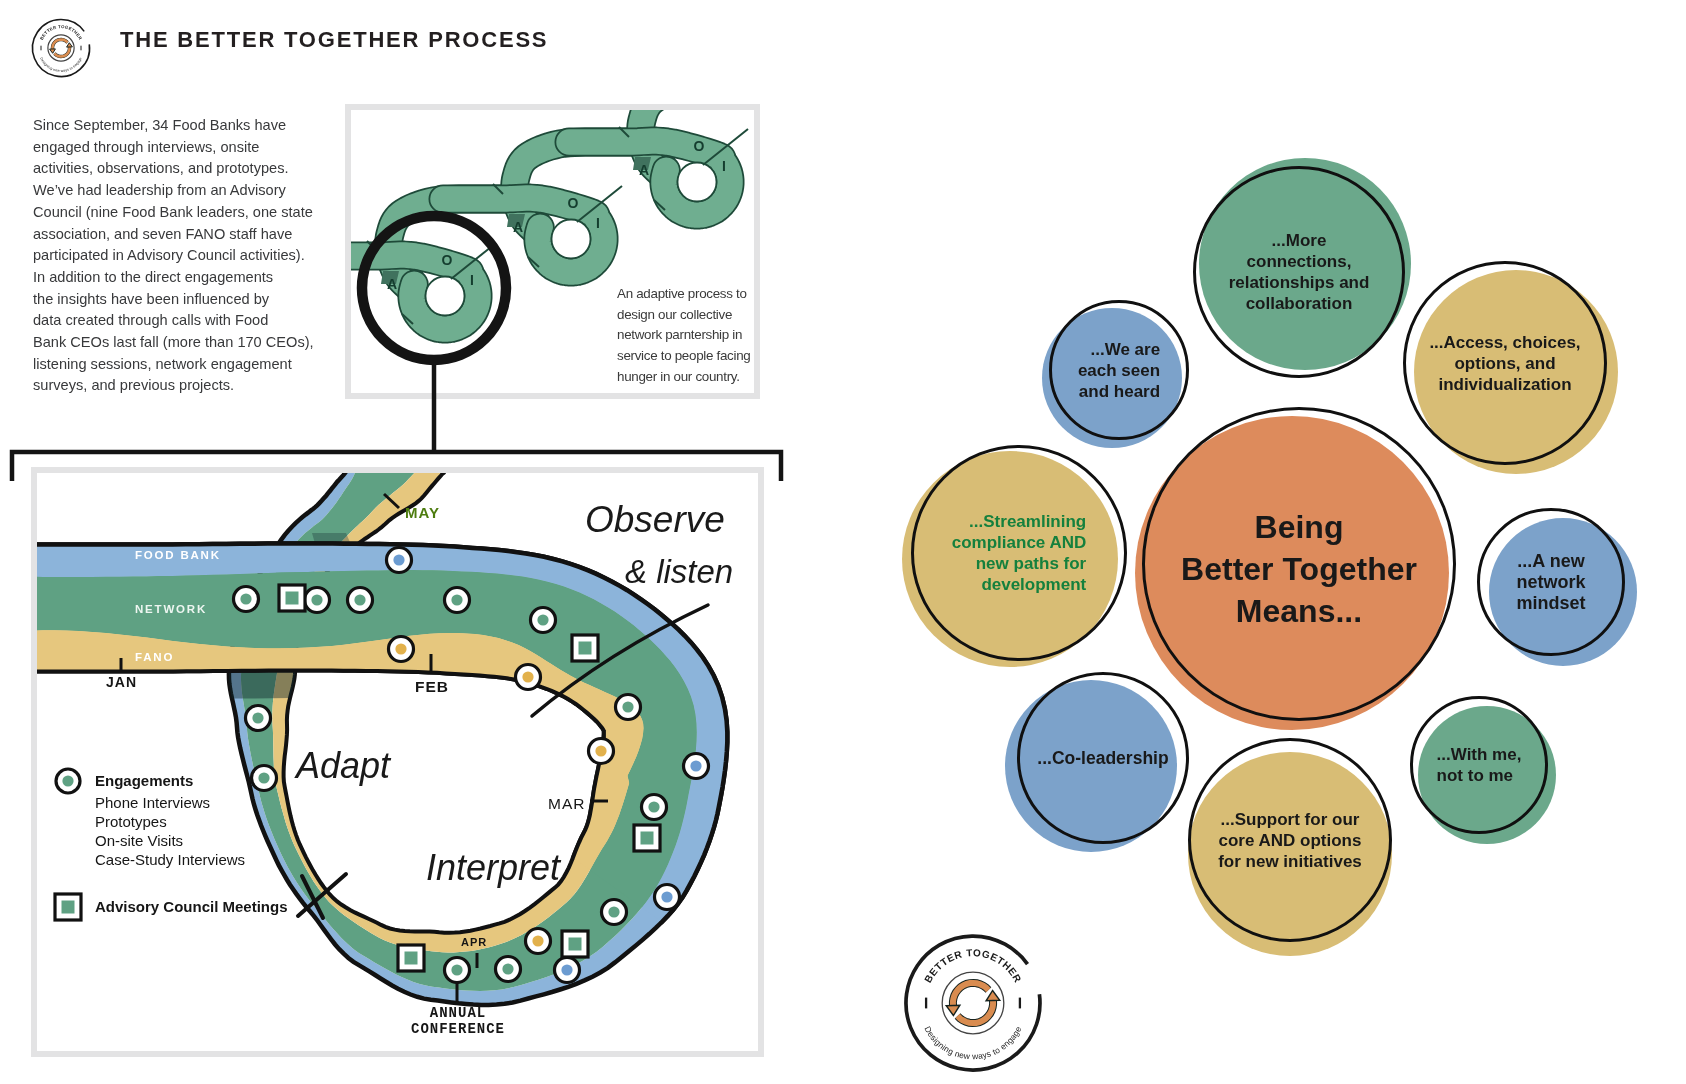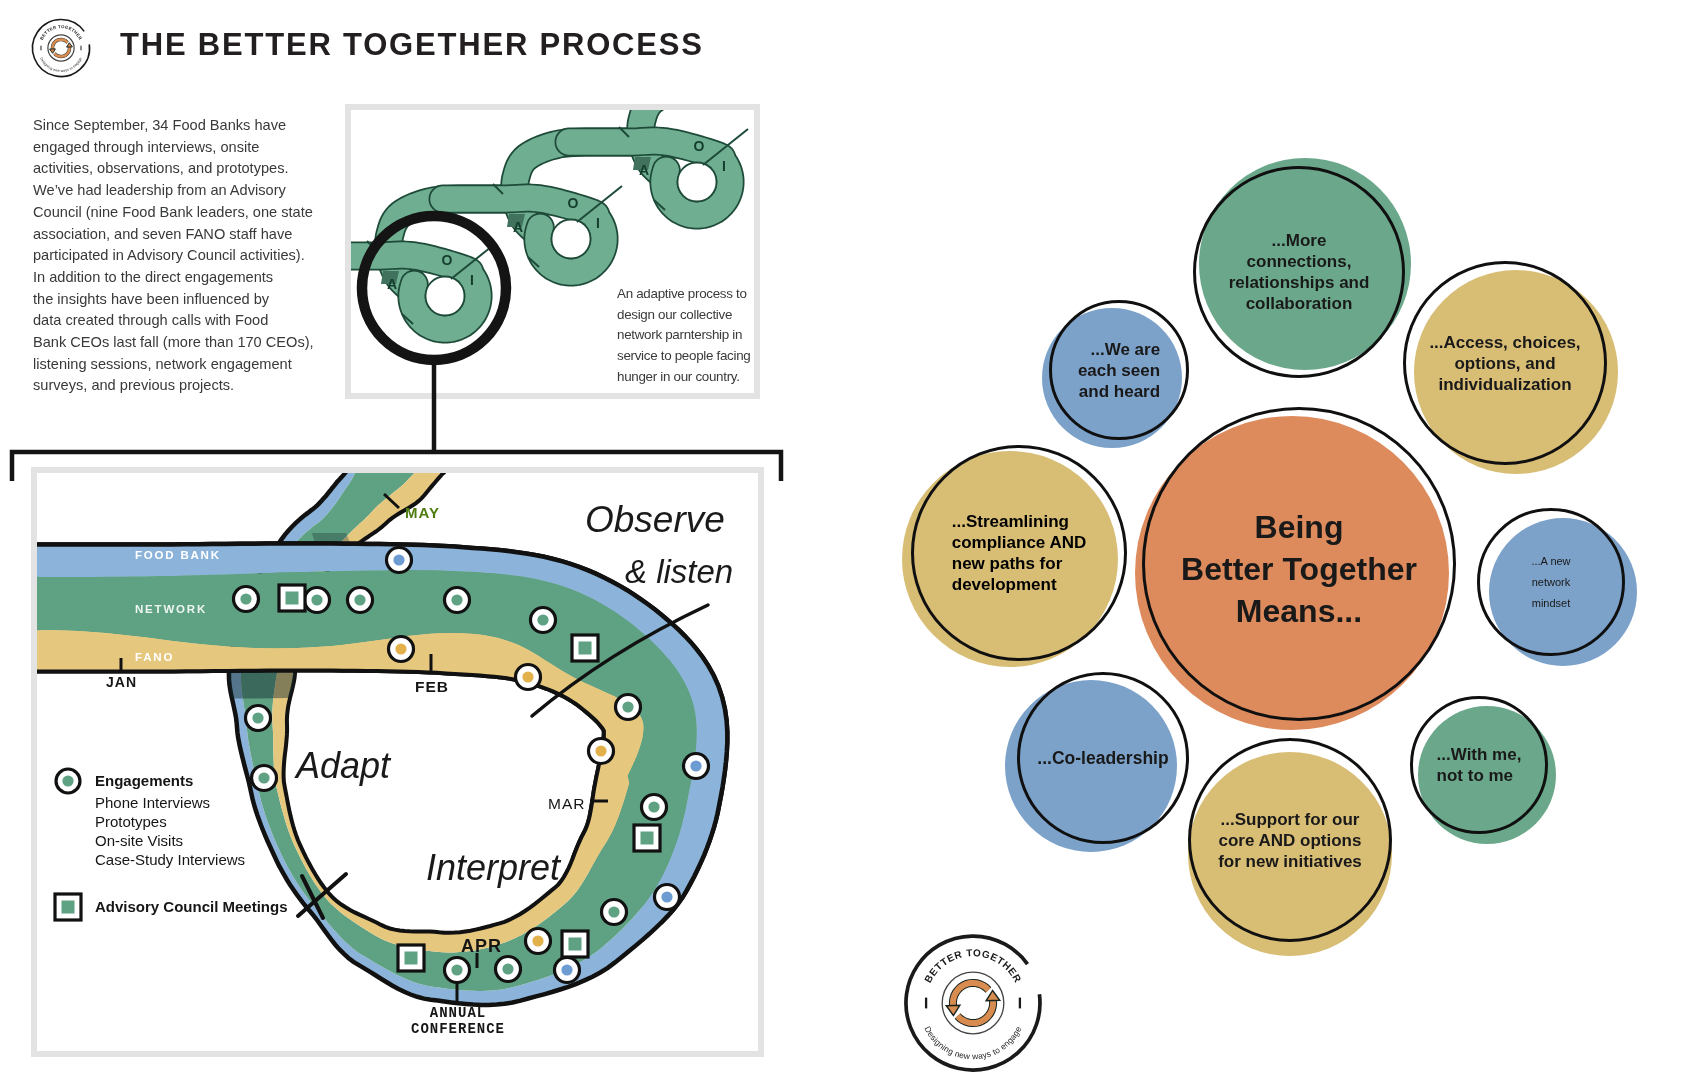--- a/index.html
+++ b/index.html
@@ -1,21 +1,21 @@
 <!DOCTYPE html>
 <html><head><meta charset="utf-8">
 <style>
 html,body{margin:0;padding:0;}
 body{width:1686px;height:1084px;position:relative;background:#ffffff;
 font-family:"Liberation Sans", sans-serif;overflow:hidden;}
 .abs{position:absolute;}
 </style></head>
 <body>
 
-<div class="abs" style="left:120px;top:27px;font-size:31px;font-weight:bold;letter-spacing:1.8px;color:#231f20;">THE BETTER TOGETHER PROCESS</div>
+<div class="abs" style="left:120px;top:27px;font-size:22px;font-weight:bold;letter-spacing:1.8px;color:#231f20;">THE BETTER TOGETHER PROCESS</div>
 
 <div class="abs" style="left:33px;top:115px;width:310px;font-size:14.6px;line-height:21.7px;color:#38393b;">
 Since September, 34 Food Banks have<br>
 engaged through interviews, onsite<br>
 activities, observations, and prototypes.<br>
 We’ve had leadership from an Advisory<br>
 Council (nine Food Bank leaders, one state<br>
 association, and seven FANO staff have<br>
 participated in Advisory Council activities).<br>
 In addition to the direct engagements<br>
@@ -189,42 +189,42 @@
     <path d="M957.6,1015.9 L960.0,1018.4 L962.8,1020.3 L965.9,1021.8 L969.2,1022.7 L972.6,1023.1 L976.1,1022.9 L979.4,1022.1 L982.6,1020.7 L985.4,1018.8 L987.9,1016.4 L990.0,1013.7 L991.6,1010.7 L992.6,1007.4 L993.1,1004.0 L993.0,1000.6" fill="none" stroke="#D98C50" stroke-width="6.0"></path>
     <path d="M999.8,1000.3 L986.1,1000.8 L992.6,990.5 Z" fill="#D98C50" stroke="#16231f" stroke-width="1.4"></path>
 </svg>
 
 <div class="abs" style="left:135px;top:549px;color:#fff;font-weight:bold;font-size:11.5px;letter-spacing:1.8px;">FOOD BANK</div>
 <div class="abs" style="left:135px;top:603px;color:#eef6f1;font-weight:bold;font-size:11.5px;letter-spacing:1.8px;">NETWORK</div>
 <div class="abs" style="left:135px;top:651px;color:#fff;font-weight:bold;font-size:11.5px;letter-spacing:1.8px;">FANO</div>
 <div class="abs" style="left:106px;top:674px;font-weight:bold;font-size:14px;letter-spacing:1px;color:#161616;">JAN</div>
 <div class="abs" style="left:415px;top:678px;font-weight:bold;font-size:15.5px;letter-spacing:1px;color:#161616;">FEB</div>
 <div class="abs" style="left:548px;top:795px;font-weight:normal;font-size:15.5px;letter-spacing:1px;color:#161616;">MAR</div>
-<div class="abs" style="left:461px;top:936px;font-weight:bold;font-size:18px;letter-spacing:1px;color:#161616;">APR</div>
+<div class="abs" style="left:461px;top:936px;font-weight:bold;font-size:11px;letter-spacing:1px;color:#161616;">APR</div>
 <div class="abs" style="left:405px;top:504px;font-weight:bold;font-size:15px;letter-spacing:1px;color:#4d7c0f;">MAY</div>
 <div class="abs" style="left:358px;top:1005px;width:200px;text-align:center;font-weight:bold;font-size:14px;letter-spacing:1px;color:#161616;line-height:16px;font-family:Liberation Mono, monospace;">ANNUAL<br>CONFERENCE</div>
 <div class="abs" style="left:585px;top:499px;font-style:italic;font-size:37px;color:#1a1a1a;">Observe</div>
 <div class="abs" style="left:625px;top:553px;font-style:italic;font-size:33px;color:#1a1a1a;">&amp; listen</div>
 <div class="abs" style="left:296px;top:745px;font-style:italic;font-size:36px;color:#1a1a1a;">Adapt</div>
 <div class="abs" style="left:426px;top:847px;font-style:italic;font-size:36px;color:#1a1a1a;">Interpret</div>
 
 <div class="abs" style="left:95px;top:772px;font-size:15px;font-weight:bold;color:#161616;">Engagements</div>
 <div class="abs" style="left:95px;top:793px;font-size:15px;line-height:19px;color:#161616;">Phone Interviews<br>Prototypes<br>On-site Visits<br>Case-Study Interviews</div>
 <div class="abs" style="left:95px;top:898px;font-size:15px;font-weight:bold;color:#161616;">Advisory Council Meetings</div>
 
 <div style="position:absolute;left:1199px;top:158px;width:212px;height:212px;border-radius:50%;background:#6BA88B;"></div>
 <div style="position:absolute;left:1193px;top:166px;width:212px;height:212px;border-radius:50%;border:3.5px solid #101010;box-sizing:border-box;display:flex;align-items:center;justify-content:center;text-align:center;font-weight:bold;font-size:17px;line-height:21px;color:#191919;padding-top:0px;">...More<br>connections,<br>relationships and<br>collaboration</div>
 <div style="position:absolute;left:1042px;top:308px;width:140px;height:140px;border-radius:50%;background:#7CA2CA;"></div>
 <div style="position:absolute;left:1049px;top:300px;width:140px;height:140px;border-radius:50%;border:3.5px solid #101010;box-sizing:border-box;display:flex;align-items:center;justify-content:center;text-align:right;font-weight:bold;font-size:17px;line-height:21px;color:#191919;padding-top:0px;">...We are<br>each seen<br>and heard</div>
 <div style="position:absolute;left:1414px;top:270px;width:204px;height:204px;border-radius:50%;background:#D8BD75;"></div>
 <div style="position:absolute;left:1403px;top:261px;width:204px;height:204px;border-radius:50%;border:3.5px solid #101010;box-sizing:border-box;display:flex;align-items:center;justify-content:center;text-align:center;font-weight:bold;font-size:17px;line-height:21px;color:#191919;padding-top:0px;">...Access, choices,<br>options, and<br>individualization</div>
 <div style="position:absolute;left:902px;top:451px;width:216px;height:216px;border-radius:50%;background:#D8BD75;"></div>
-<div style="position:absolute;left:911px;top:445px;width:216px;height:216px;border-radius:50%;border:3.5px solid #101010;box-sizing:border-box;display:flex;align-items:center;justify-content:center;text-align:left;font-weight:bold;font-size:17px;line-height:21px;color:#000000;padding-top:0px;">...Streamlining<br>compliance AND<br>new paths for<br>development</div>
+<div style="position:absolute;left:911px;top:445px;width:216px;height:216px;border-radius:50%;border:3.5px solid #101010;box-sizing:border-box;display:flex;align-items:center;justify-content:center;text-align:right;font-weight:bold;font-size:17px;line-height:21px;color:#15803d;padding-top:0px;">...Streamlining<br>compliance AND<br>new paths for<br>development</div>
 <div style="position:absolute;left:1135px;top:416px;width:314px;height:314px;border-radius:50%;background:#DD8B5C;"></div>
 <div style="position:absolute;left:1142px;top:407px;width:314px;height:314px;border-radius:50%;border:3.5px solid #101010;box-sizing:border-box;display:flex;align-items:center;justify-content:center;text-align:center;font-weight:bold;font-size:32px;line-height:42px;color:#191919;padding-top:10px;">Being<br>Better Together<br>Means...</div>
 <div style="position:absolute;left:1489px;top:518px;width:148px;height:148px;border-radius:50%;background:#7CA2CA;"></div>
-<div style="position:absolute;left:1477px;top:508px;width:148px;height:148px;border-radius:50%;border:3.5px solid #101010;box-sizing:border-box;display:flex;align-items:center;justify-content:center;text-align:center;font-weight:normal;font-size:11px;line-height:21px;color:#191919;padding-top:0px;">...A new<br>network<br>mindset</div>
+<div style="position:absolute;left:1477px;top:508px;width:148px;height:148px;border-radius:50%;border:3.5px solid #101010;box-sizing:border-box;display:flex;align-items:center;justify-content:center;text-align:center;font-weight:bold;font-size:18px;line-height:21px;color:#191919;padding-top:0px;">...A new<br>network<br>mindset</div>
 <div style="position:absolute;left:1005px;top:680px;width:172px;height:172px;border-radius:50%;background:#7CA2CA;"></div>
 <div style="position:absolute;left:1017px;top:672px;width:172px;height:172px;border-radius:50%;border:3.5px solid #101010;box-sizing:border-box;display:flex;align-items:center;justify-content:center;text-align:center;font-weight:bold;font-size:17.5px;line-height:21px;color:#191919;padding-top:0px;">...Co-leadership</div>
 <div style="position:absolute;left:1188px;top:752px;width:204px;height:204px;border-radius:50%;background:#D8BD75;"></div>
 <div style="position:absolute;left:1188px;top:738px;width:204px;height:204px;border-radius:50%;border:3.5px solid #101010;box-sizing:border-box;display:flex;align-items:center;justify-content:center;text-align:center;font-weight:bold;font-size:17px;line-height:21px;color:#191919;padding-top:0px;">...Support for our<br>core AND options<br>for new initiatives</div>
 <div style="position:absolute;left:1418px;top:706px;width:138px;height:138px;border-radius:50%;background:#6BA88B;"></div>
 <div style="position:absolute;left:1410px;top:696px;width:138px;height:138px;border-radius:50%;border:3.5px solid #101010;box-sizing:border-box;display:flex;align-items:center;justify-content:center;text-align:left;font-weight:bold;font-size:17px;line-height:21px;color:#191919;padding-top:0px;">...With me,<br>not to me</div>
 
 </body></html>

